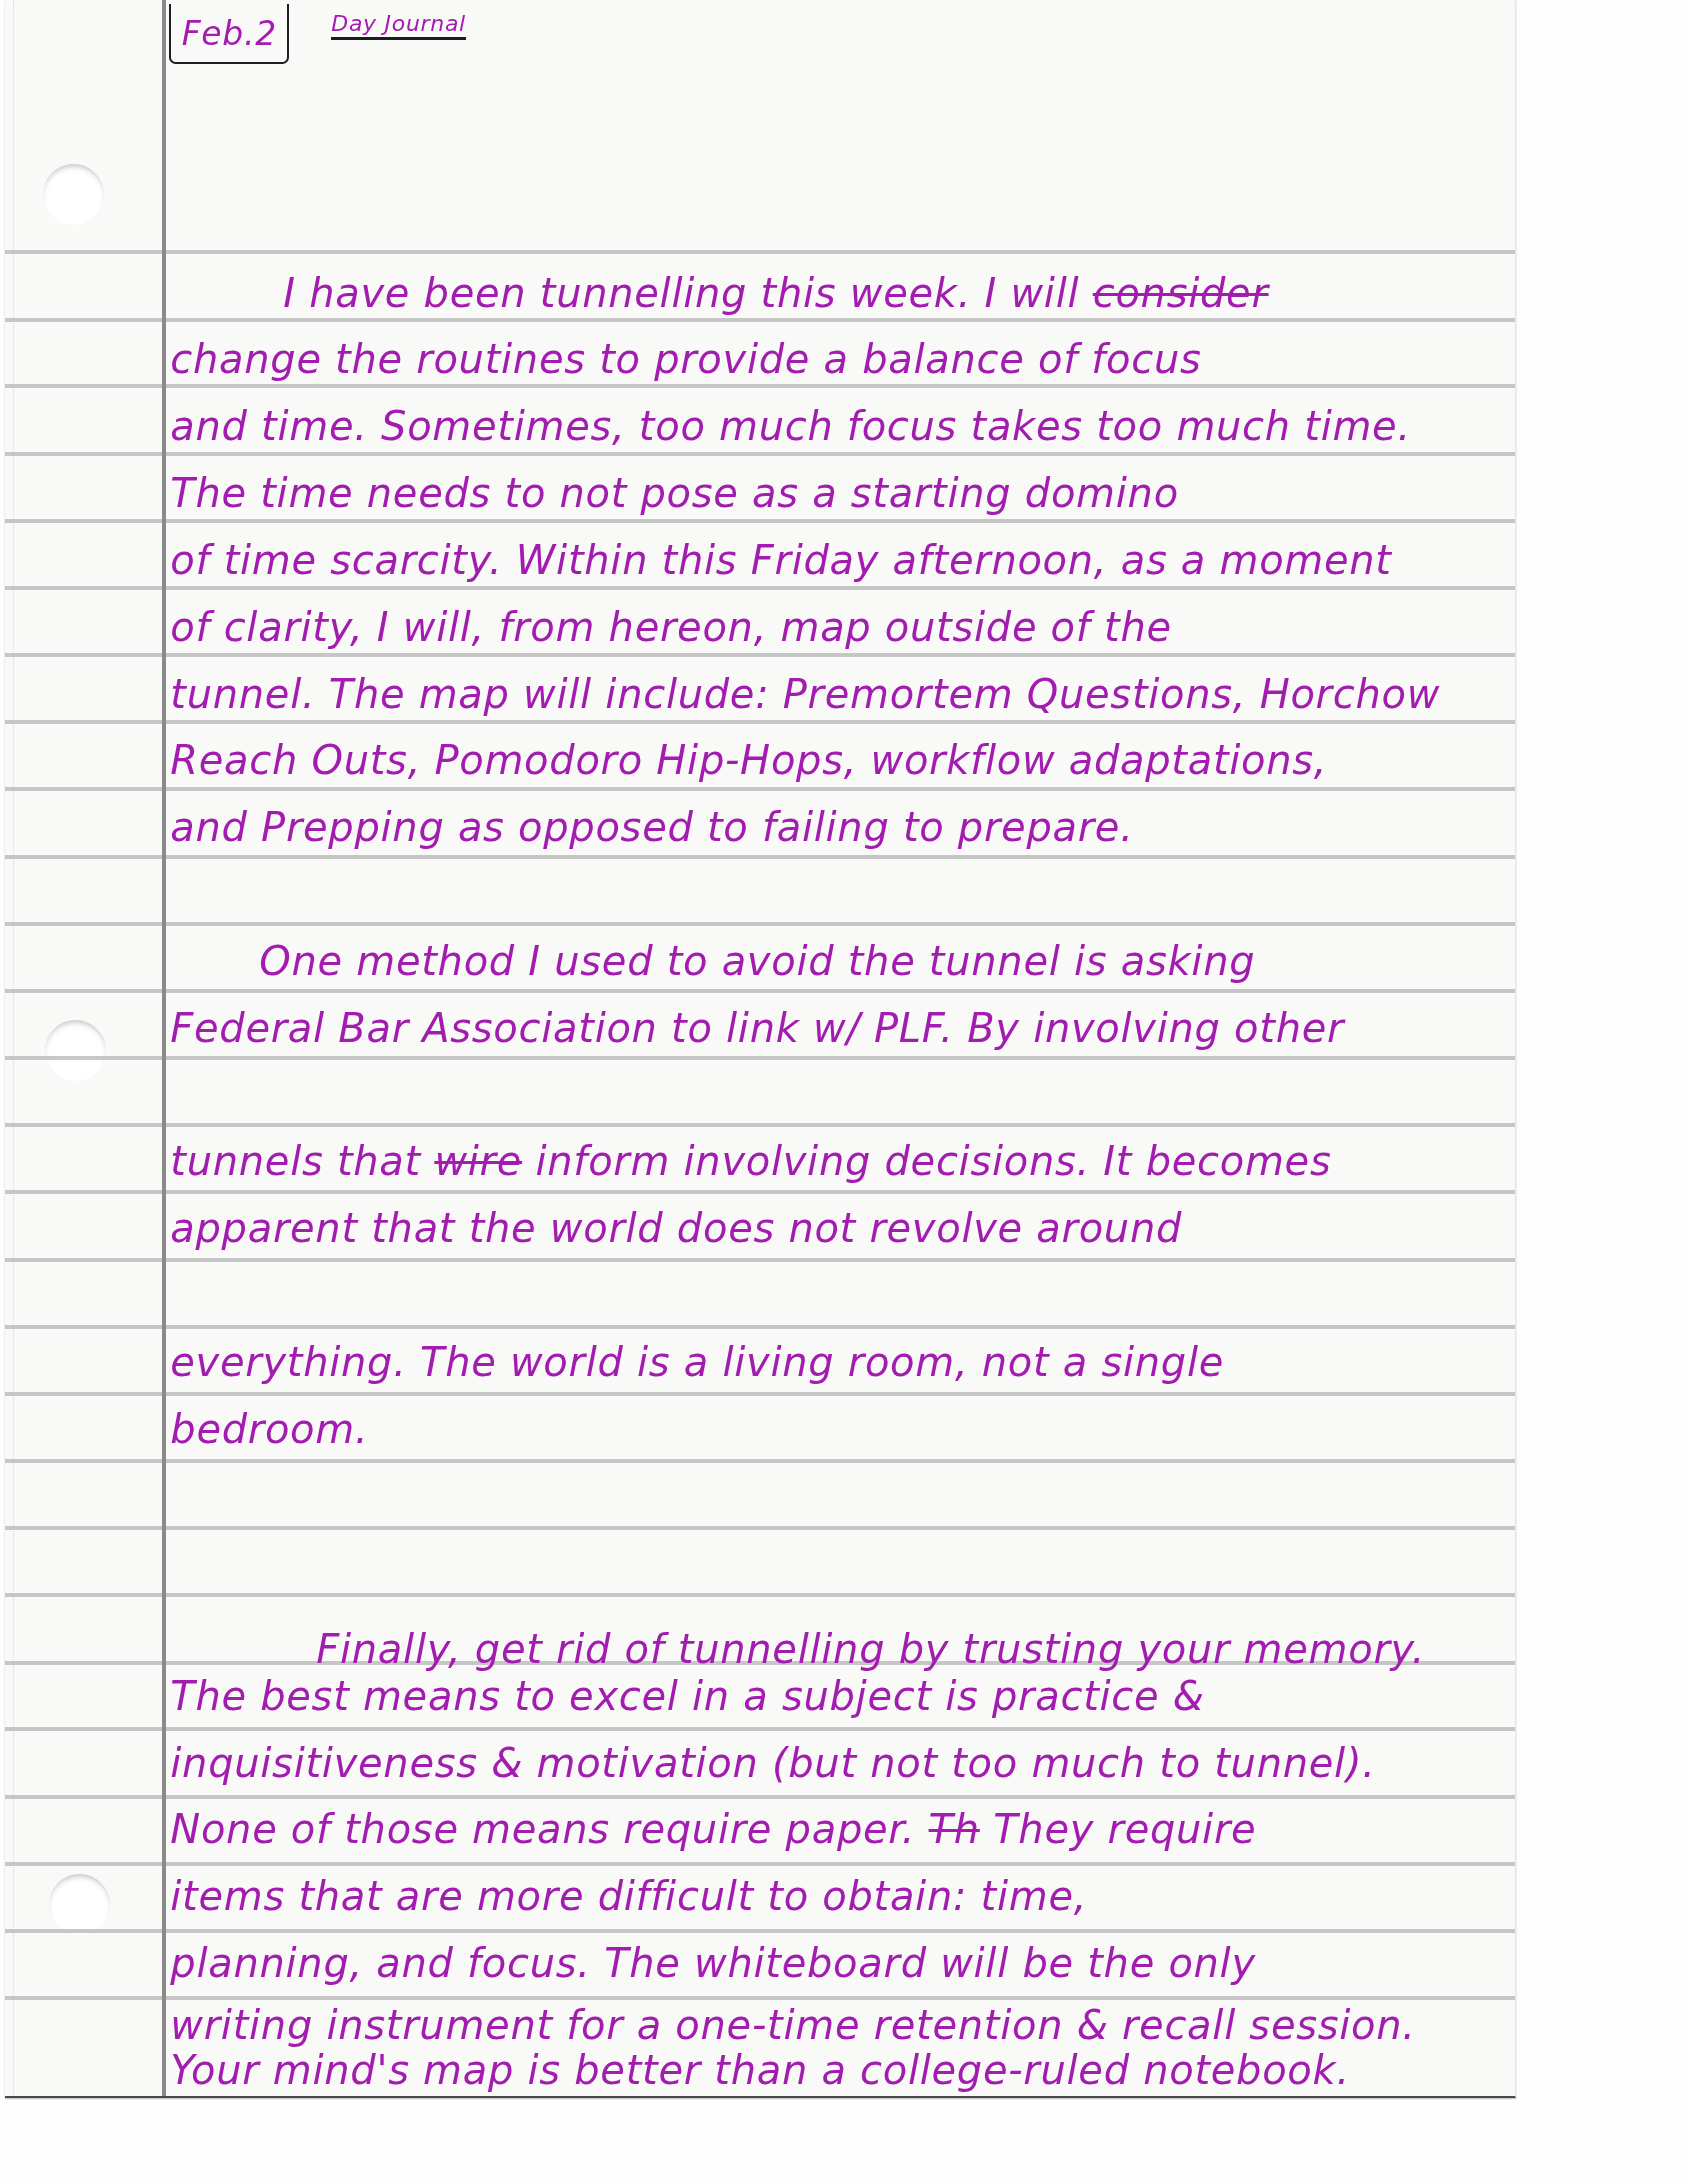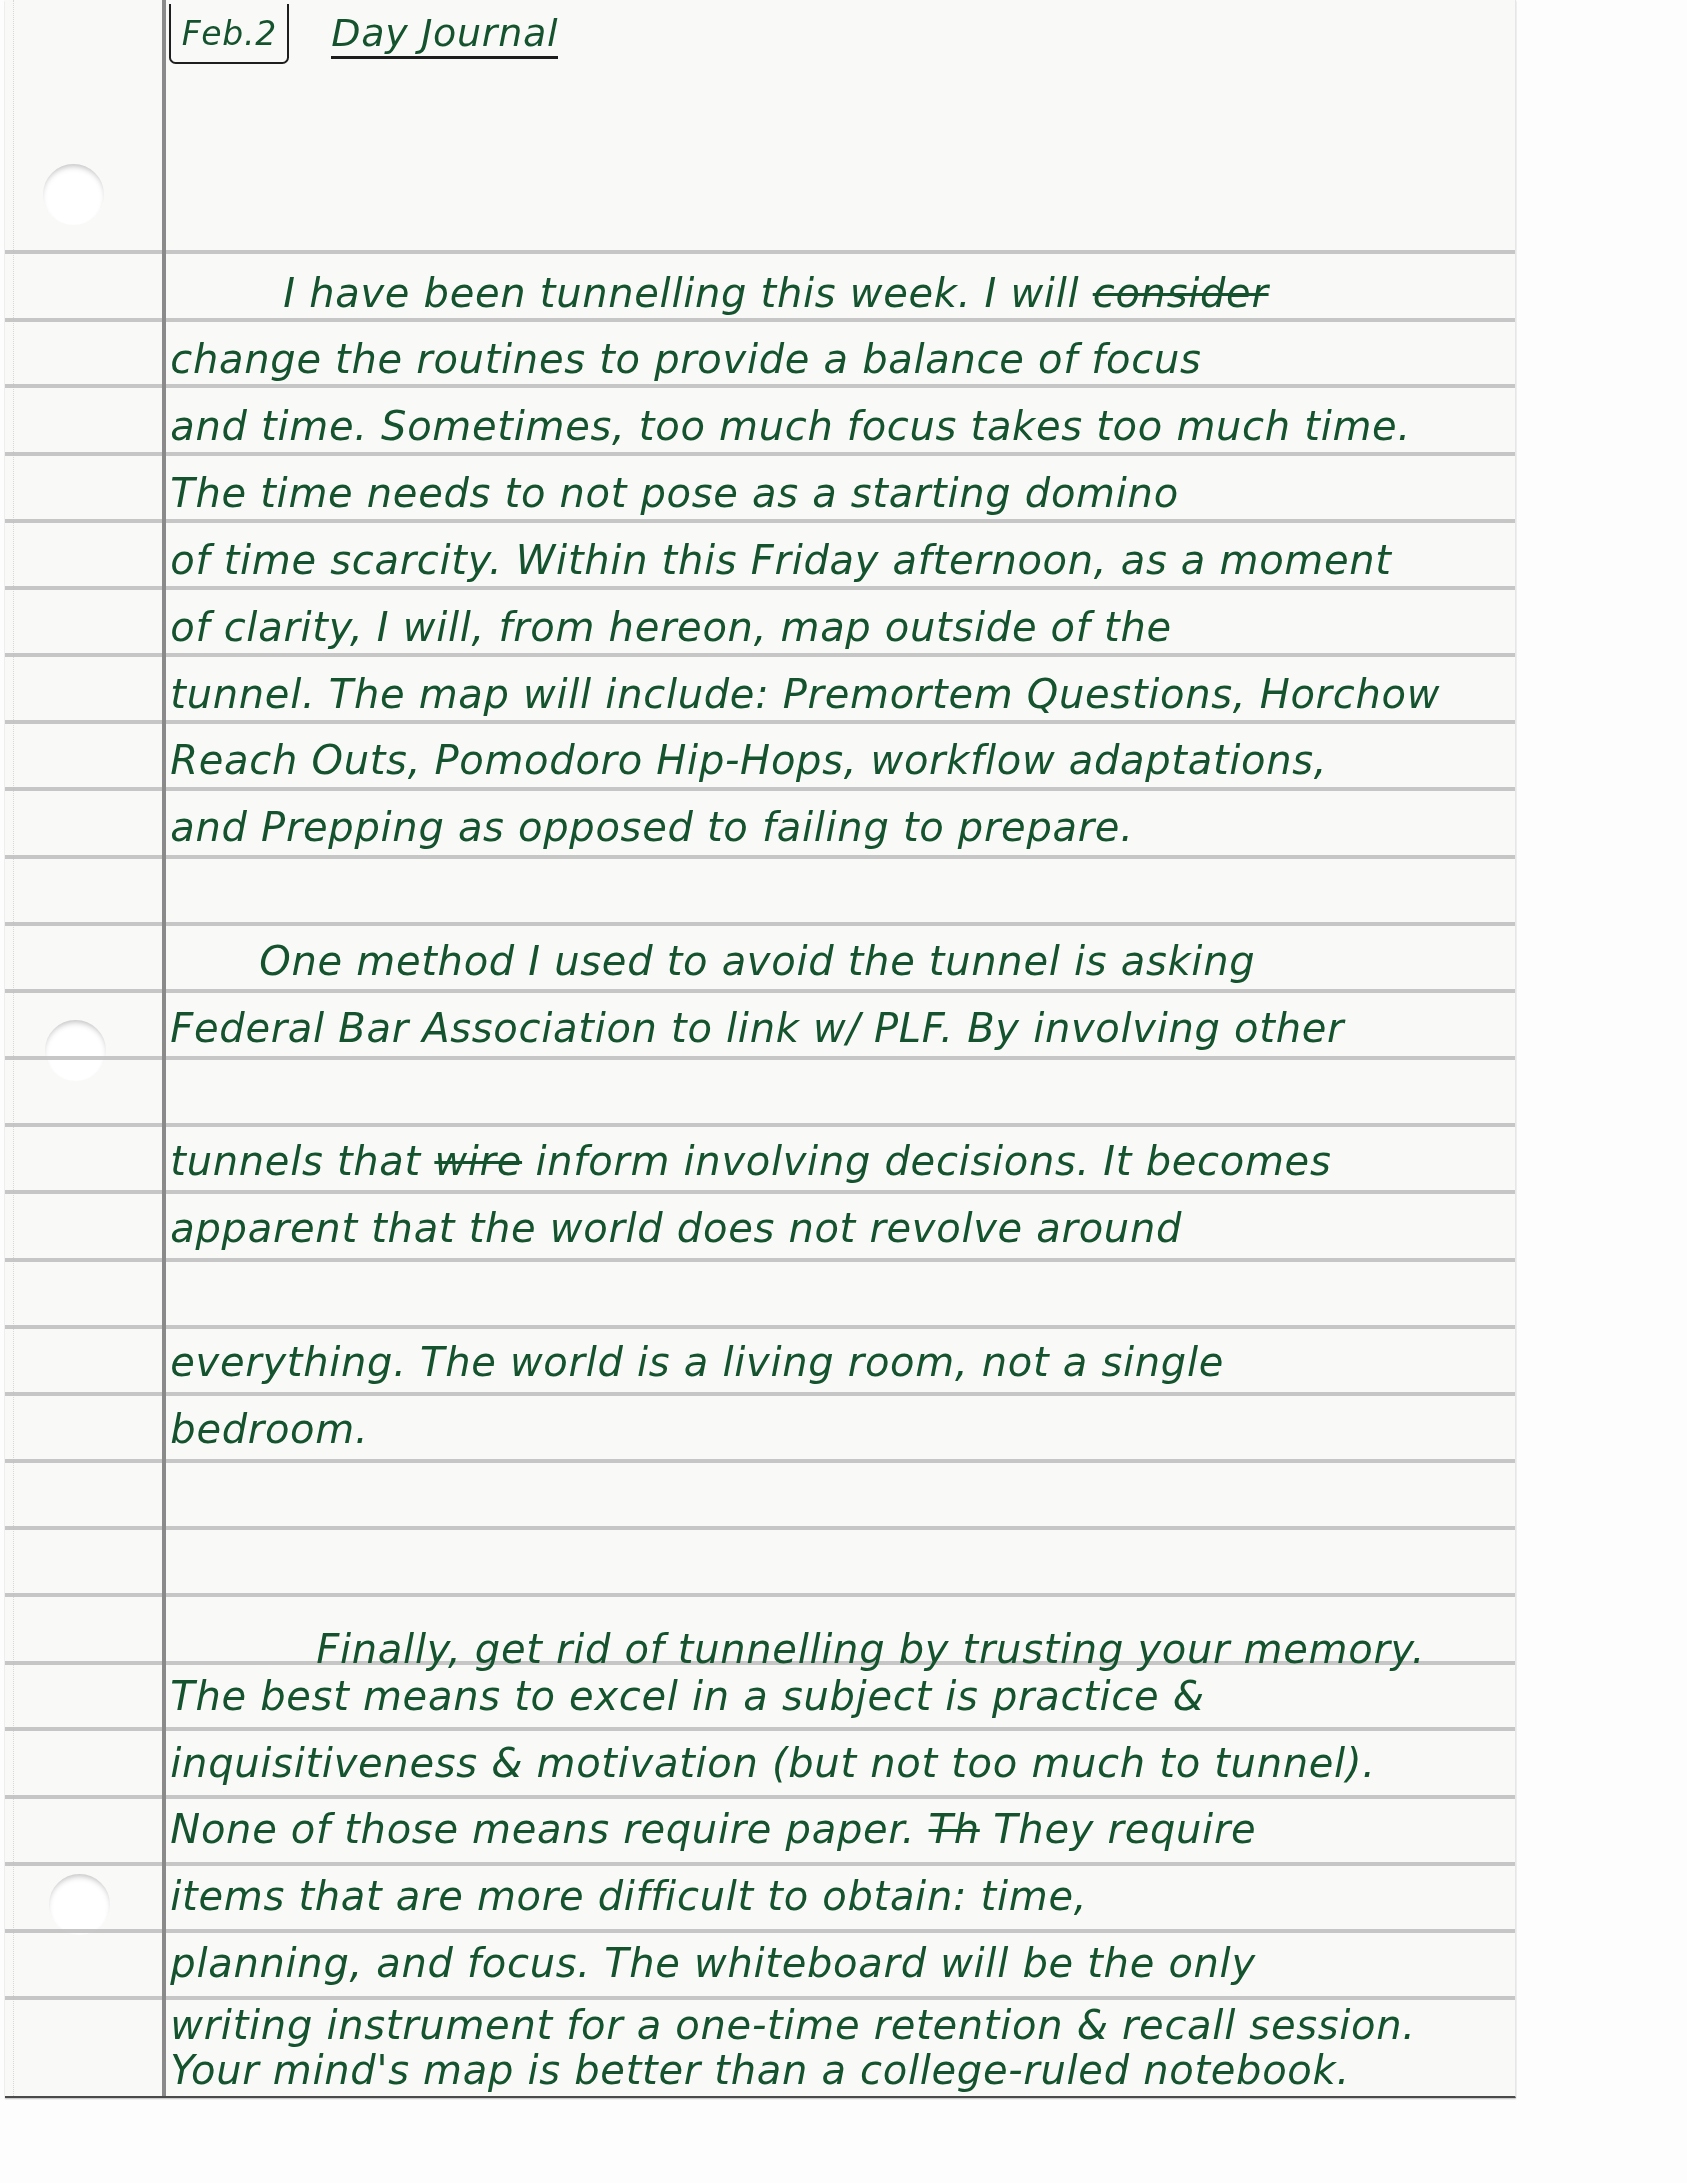--- a/index.html
+++ b/index.html
@@ -32,27 +32,27 @@
     background:#ffffff;
     box-shadow: inset 0 4px 6.6px -2.6px rgba(0,0,0,0.28);
   }
   .date-box {
     position:absolute; left:164px; top:4px; width:116px; height:58px;
     border:2.6px solid #1e1e1e; border-top:none; border-radius:0 0 6.6px 6.6px;
     display:flex; align-items:center; justify-content:center;
   }
   .hw {
     font-family:"DejaVu Sans", sans-serif;
-    color:#14532d;
+    color:#a21caf;
     font-style:italic;
     letter-spacing:0.7px;
   }
   .date-text { font-size:33px; }
   .title-text {
-    position:absolute; left:326px; top:10.6px; font-size:38px;
+    position:absolute; left:326px; top:10.6px; font-size:22px;
     border-bottom:3.3px solid #1d1d1d; padding-bottom:1.3px;
   }
   .line-text {
     position:absolute; left:165px; font-size:40px; white-space:nowrap;
     line-height:1;
   }
   .strike { text-decoration:line-through; text-decoration-thickness:2.6px; }
   .last-line { font-size:40px; }
 </style>
 </head>

